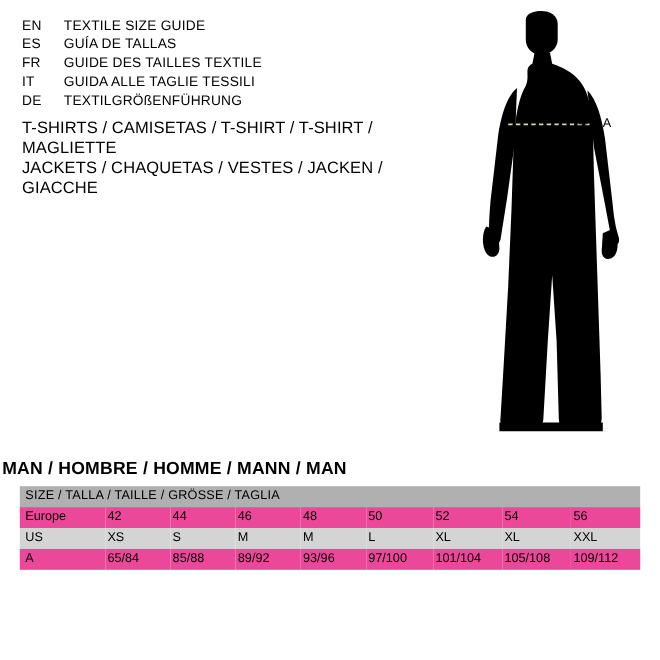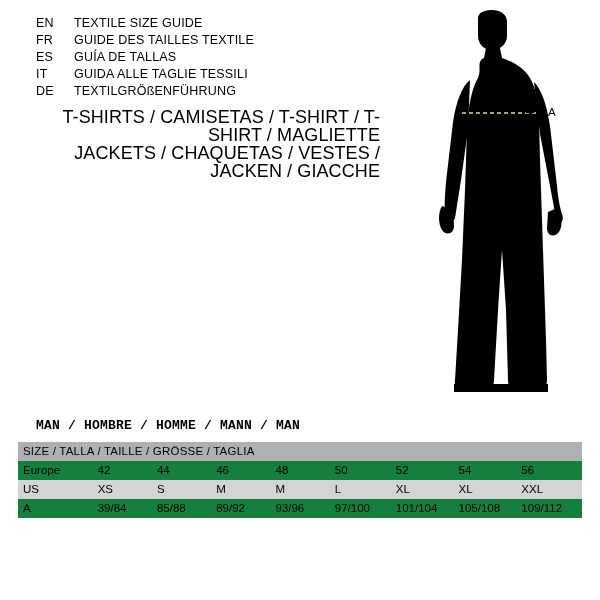--- a/index.html
+++ b/index.html
@@ -31,38 +31,36 @@
   .lang-row {
     display: flex;
     align-items: baseline;
     height: 17px;
     font-size: 12.5px;
     letter-spacing: 0.2px;
   }
   .lang-code {
     width: 38px;
     flex: 0 0 38px;
-    margin-left: 16px;
   }
   .lang-text {
     flex: 1 1 auto;
   }
 
   
   .cat-block {
     position: absolute;
     left: 20px;
     top: 108px;
     width: 360px;
   }
   .cat-line {
-    font-size: 18px;
+    font-size: 15px;
     line-height: 18px;
     letter-spacing: 0.1px;
-    text-align: right;
   }
 
   
   .figure {
     position: absolute;
     left: 420px;
     top: 10px;
     width: 170px;
     height: 390px;
   }
@@ -79,26 +77,25 @@
     position: absolute;
     left: 526px;
     top: 112px;
     width: 18px;
     border-top: 1px dashed #000;
   }
 
   
   .table-title {
     position: absolute;
-    left: 36px;
+    left: 2px;
     top: 418px;
-    font-size: 13px;
+    font-size: 16px;
     font-weight: bold;
     letter-spacing: 0.2px;
-    font-family: Liberation Mono, monospace;
   }
   table.size-table {
     position: absolute;
     left: 18px;
     top: 442px;
     width: 564px;
     border-collapse: collapse;
     font-size: 11.5px;
   }
   table.size-table th,
@@ -127,21 +124,21 @@
   }
   tr.head-row th {
     font-weight: normal;
     letter-spacing: 0.2px;
   }
   tr.shade {
     background: #d4d4d4;
     margin-left: 16px;
   }
   tr.plain {
-    background: #15803d;
+    background: #ec4899;
   }
 
   .footnote {
     position: absolute;
     left: 20px;
     top: 550px;
     font-size: 11.5px;
     letter-spacing: 0.1px;
   }
 </style>
@@ -149,26 +146,26 @@
 <body>
 
 <div class="page">
 
   <div class="lang-block">
     <div class="lang-row">
       <span class="lang-code">EN</span>
       <span class="lang-text">TEXTILE SIZE GUIDE</span>
     </div>
     <div class="lang-row">
+      <span class="lang-code">ES</span>
+      <span class="lang-text">GUÍA DE TALLAS</span>
+    </div>
+    <div class="lang-row">
       <span class="lang-code">FR</span>
       <span class="lang-text">GUIDE DES TAILLES TEXTILE</span>
-    </div>
-    <div class="lang-row">
-      <span class="lang-code">ES</span>
-      <span class="lang-text">GUÍA DE TALLAS</span>
     </div>
     <div class="lang-row">
       <span class="lang-code">IT</span>
       <span class="lang-text">GUIDA ALLE TAGLIE TESSILI</span>
     </div>
     <div class="lang-row">
       <span class="lang-code">DE</span>
       <span class="lang-text">TEXTILGRÖßENFÜHRUNG</span>
     </div>
   </div>
@@ -249,21 +246,21 @@
         <td class="val">S</td>
         <td class="val">M</td>
         <td class="val">M</td>
         <td class="val">L</td>
         <td class="val">XL</td>
         <td class="val">XL</td>
         <td class="val">XXL</td>
       </tr>
       <tr class="plain">
         <td>A</td>
-        <td class="val">39/84</td>
+        <td class="val">65/84</td>
         <td class="val">85/88</td>
         <td class="val">89/92</td>
         <td class="val">93/96</td>
         <td class="val">97/100</td>
         <td class="val">101/104</td>
         <td class="val">105/108</td>
         <td class="val">109/112</td>
       </tr>
     </tbody>
   </table>

